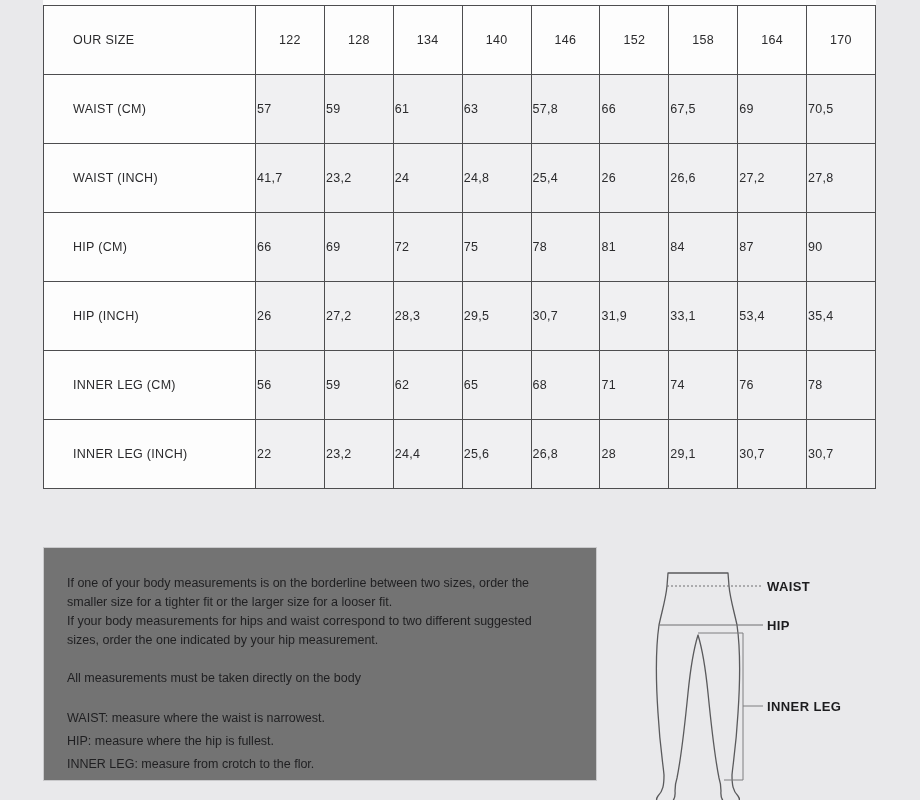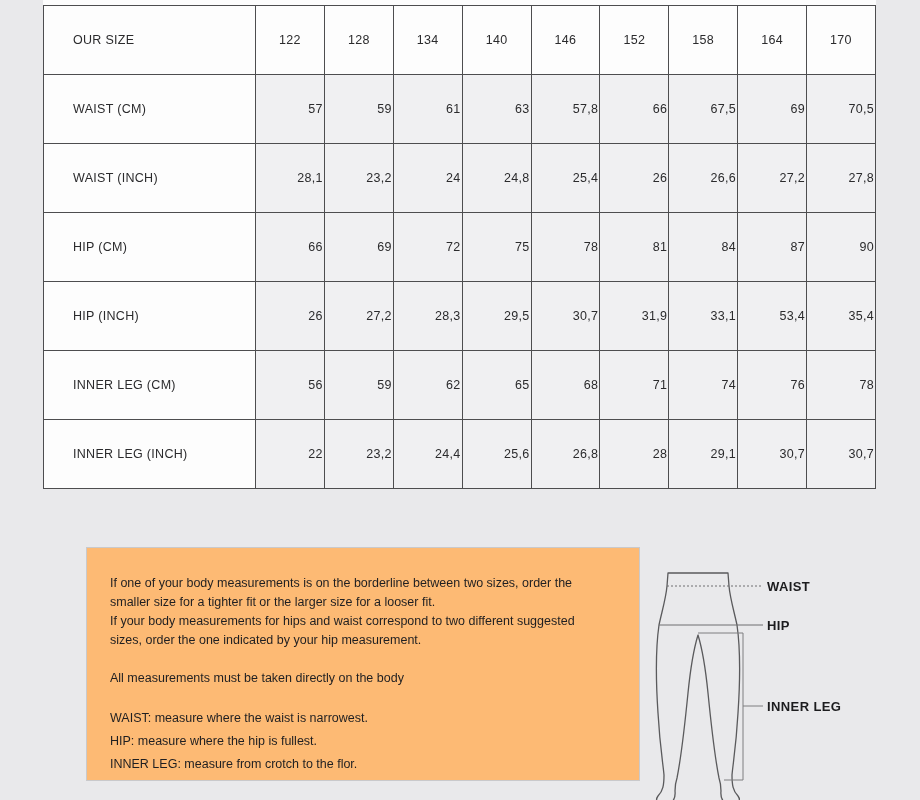--- a/index.html
+++ b/index.html
@@ -26,33 +26,33 @@
   table.size-chart{
     border-collapse:collapse;table-layout:fixed;width:833px;
   }
   table.size-chart col.label-col{width:212px;}
   table.size-chart tr{height:69px;}
   table.size-chart th,table.size-chart td{
     border:1px solid var(--table-border);
     font-size:12.5px;font-weight:400;letter-spacing:.3px;
     color:var(--text);
   }
-  td.value{background:var(--cell-gray);text-align:right;}
+  td.value{background:var(--cell-gray);text-align:left;}
   th.size-head{background:var(--cell-white);text-align:center;}
   th.row-label{
     background:var(--cell-white);text-align:left;padding-left:29px;
   }
 
   
   .notes-box{
     position:absolute;left:43px;top:547px;width:554px;height:234px;
-    box-sizing:border-box;background:#fdba74;
+    box-sizing:border-box;background:#737373;
     border:1px solid var(--box-border);
     padding:26px 24px 0 23px;
-    font-size:12.5px;line-height:19px;color:#1f1f21;margin-left:43px;
+    font-size:12.5px;line-height:19px;color:#1f1f21;
   }
   .notes-box p{margin:0;white-space:pre-line;}
   .notes-box p + p{margin-top:19px;}
   .notes-box .definitions{line-height:23px;}
 
   
   .figure{position:absolute;left:620px;top:551px;width:300px;height:272px;}
   .figure svg{display:block;}
   .figure text{
     font-family:"Liberation Sans", sans-serif;
@@ -89,21 +89,21 @@
             <td class="value">61</td>
             <td class="value">63</td>
             <td class="value">57,8</td>
             <td class="value">66</td>
             <td class="value">67,5</td>
             <td class="value">69</td>
             <td class="value">70,5</td>
           </tr>
           <tr>
             <th class="row-label">WAIST (INCH)</th>
-            <td class="value">28,1</td>
+            <td class="value">41,7</td>
             <td class="value">23,2</td>
             <td class="value">24</td>
             <td class="value">24,8</td>
             <td class="value">25,4</td>
             <td class="value">26</td>
             <td class="value">26,6</td>
             <td class="value">27,2</td>
             <td class="value">27,8</td>
           </tr>
           <tr>

